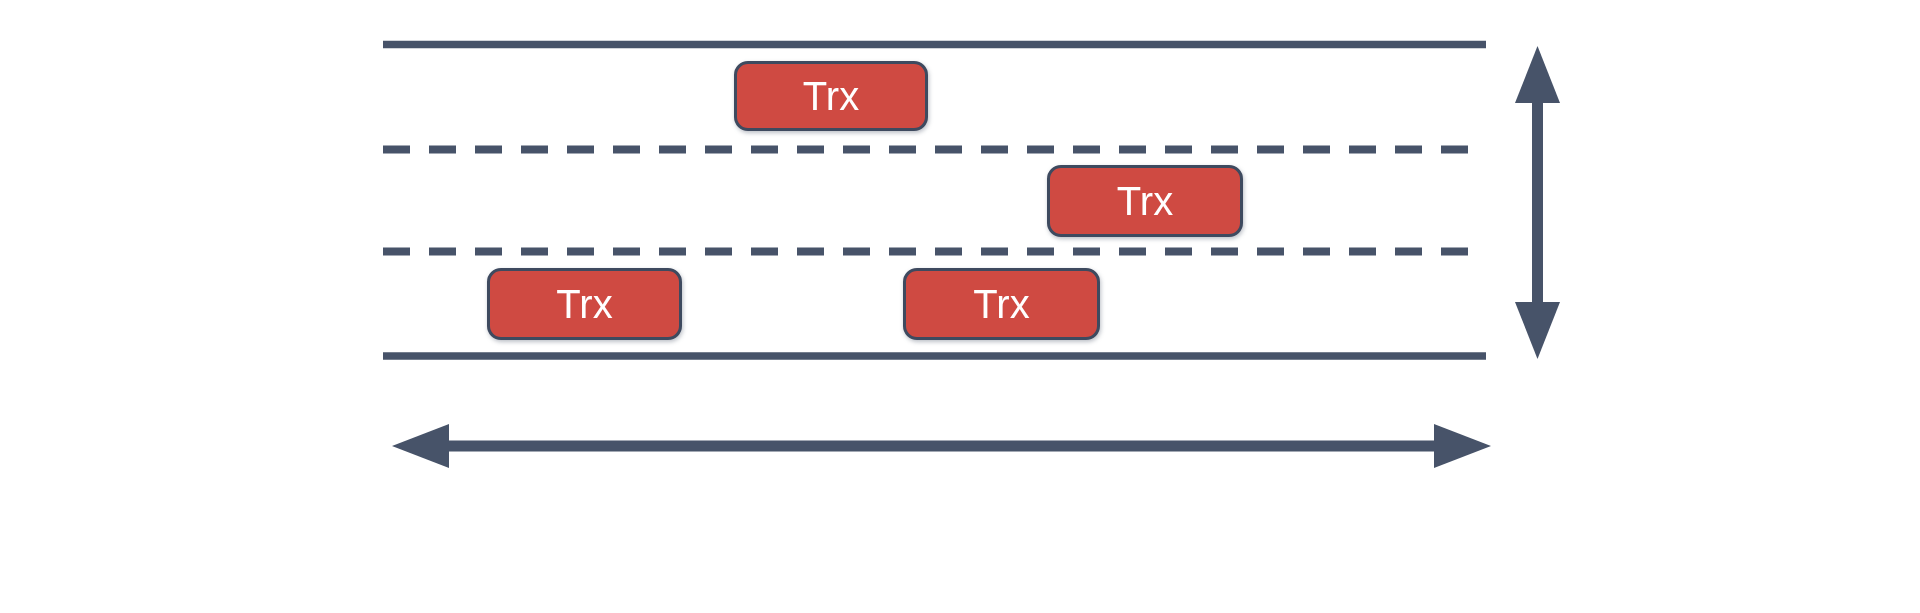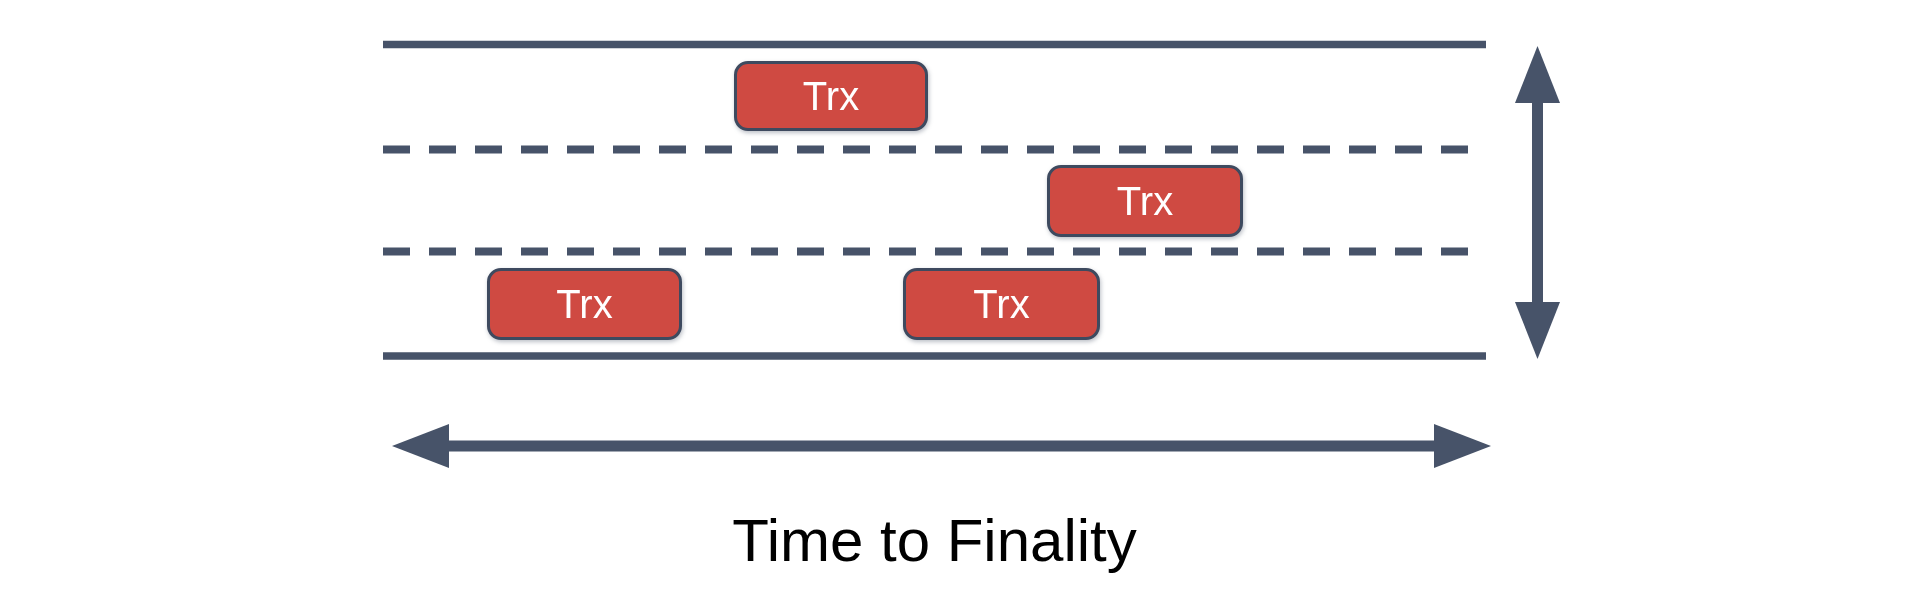--- a/index.html
+++ b/index.html
@@ -90,15 +90,14 @@
   <div class="trx-box trx-box-2">
     <span>Trx</span>
   </div>
   <div class="trx-box trx-box-3">
     <span>Trx</span>
   </div>
   <div class="trx-box trx-box-4">
     <span>Trx</span>
   </div>
 
-  <div class="axis-label time-label">Time to Finality</div>
 
 </div>
 
 </body></html>

